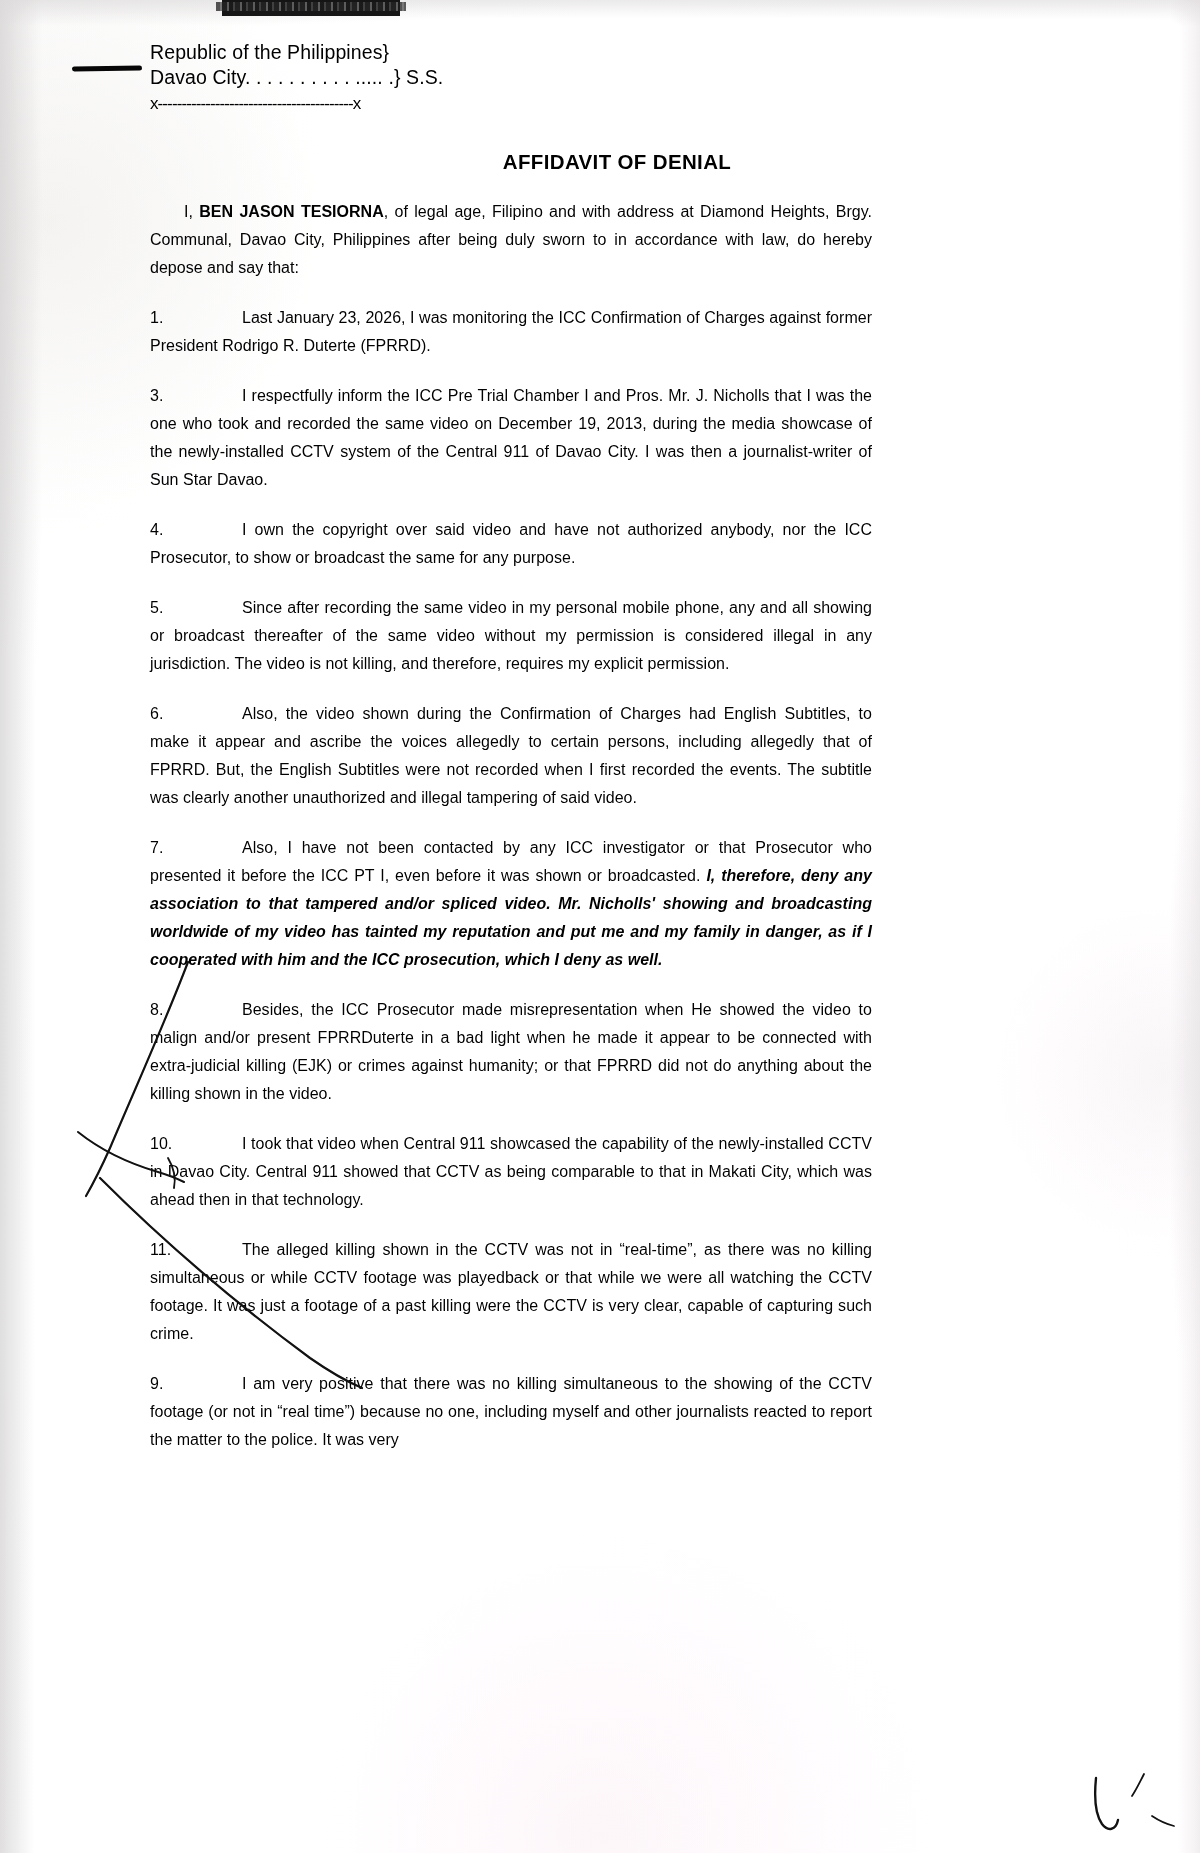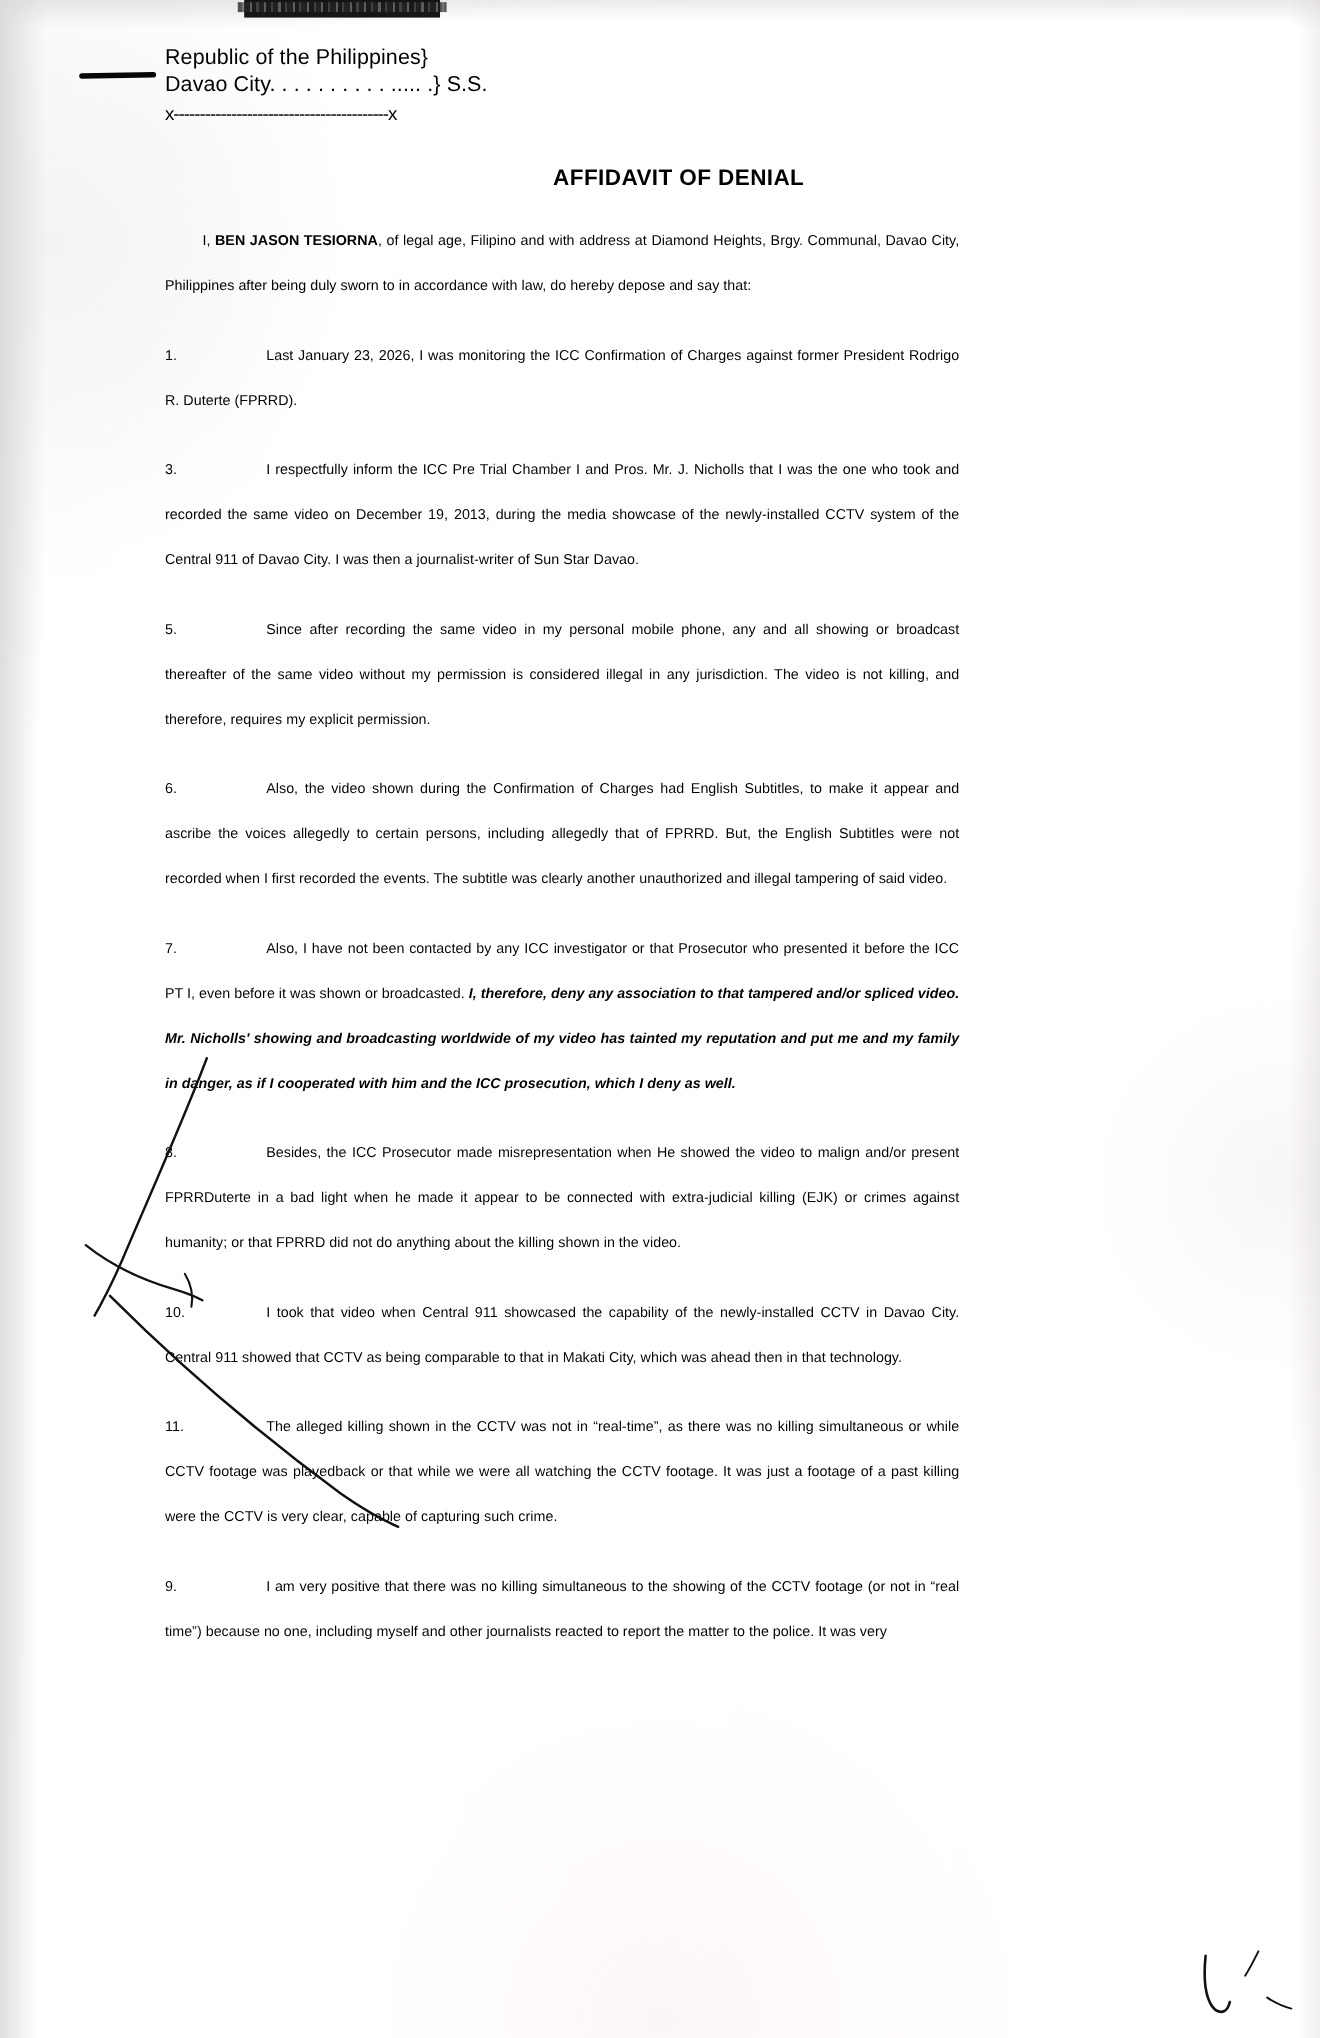--- a/index.html
+++ b/index.html
@@ -130,22 +130,22 @@
 
   
   .body-wrap {
     position: absolute;
     left: 150px;
     top: 198px;
     width: 722px;
   }
   p.para {
     margin: 0 0 22px 0;
-    font-size: 13px;
-    line-height: 41px;
+    font-size: 16px;
+    line-height: 28px;
     text-align: justify;
     text-justify: inter-word;
     letter-spacing: .02px;
   }
   p.para.intro {
     text-indent: 34px;
   }
   .num {
     display: inline-block;
     width: 92px;
@@ -197,20 +197,21 @@
 
     <div class="doc-title">AFFIDAVIT OF DENIAL</div>
 
     <div class="body-wrap">
       <p class="para intro">
         <span>I, </span><b class="nm">BEN JASON TESIORNA</b><span>, of legal age, Filipino and with address at Diamond Heights, Brgy. Communal, Davao City, Philippines after being duly sworn to in accordance with law, do hereby depose and say that:</span>
       </p>
       <div id="paragraph-host">
           <p class="para numbered"><span class="num"><span class="num-inner">1.</span></span><span>Last January 23, 2026, I was monitoring the ICC Confirmation of Charges against former President Rodrigo R. Duterte (FPRRD).</span></p>
           <p class="para numbered"><span class="num"><span class="num-inner">3.</span></span><span>I respectfully inform the ICC Pre Trial Chamber I and Pros. Mr. J. Nicholls that I was the one who took and recorded the same video on December 19, 2013, during the media showcase of the newly-installed CCTV system of the Central 911 of Davao City. I was then a journalist-writer of Sun Star Davao.</span></p>
+          <p class="para numbered"><span class="num"><span class="num-inner">4.</span></span><span>I own the copyright over said video and have not authorized anybody, nor the ICC Prosecutor, to show or broadcast the same for any purpose.</span></p>
           <p class="para numbered"><span class="num"><span class="num-inner">5.</span></span><span>Since after recording the same video in my personal mobile phone, any and all showing or broadcast thereafter of the same video without my permission is considered illegal in any jurisdiction.  The video is not killing, and therefore, requires my explicit permission.</span></p>
           <p class="para numbered"><span class="num"><span class="num-inner">6.</span></span><span>Also, the video shown during the Confirmation of Charges had English Subtitles, to make it appear and ascribe the voices allegedly to certain persons, including allegedly that of FPRRD. But, the English Subtitles were not recorded when I first recorded the events. The subtitle was clearly another unauthorized and illegal tampering of said video.</span></p>
           <p class="para numbered"><span class="num"><span class="num-inner">7.</span></span><span>Also, I have not been contacted by any ICC investigator or that Prosecutor who presented it before the ICC PT I, even before it was shown or broadcasted. </span><span class="bi">I, therefore, deny any association to that tampered and/or spliced video. Mr. Nicholls' showing and broadcasting worldwide of my video has tainted my reputation and put me and my family in danger, as if I cooperated with him and the ICC prosecution, which I deny as well.</span></p>
           <p class="para numbered"><span class="num"><span class="num-inner">8.</span></span><span>Besides, the ICC Prosecutor made misrepresentation when He showed the video to malign and/or present FPRRDuterte in a bad light when he made it appear to be connected with extra-judicial killing (EJK) or crimes against humanity; or that FPRRD did not do anything about the killing shown in the video.</span></p>
           <p class="para numbered"><span class="num"><span class="num-inner">10.</span></span><span>I took that video when Central 911 showcased the capability of the newly-installed CCTV in Davao City. Central 911 showed that CCTV as being comparable to that in Makati City, which was ahead then in that technology.</span></p>
           <p class="para numbered"><span class="num"><span class="num-inner">11.</span></span><span>The alleged killing shown in the CCTV was not in “real-time”, as there was no killing simultaneous or while CCTV footage was playedback or that while we were all watching the CCTV footage. It was just a footage of a past killing were the CCTV is very clear, capable of capturing such crime.</span></p>
           <p class="para numbered"><span class="num"><span class="num-inner">9.</span></span><span>I am very positive that there was no killing simultaneous to the showing of the CCTV footage (or not in “real time”) because no one, including myself and other journalists reacted to report the matter to the police. It was very</span></p>
         </div>
     </div>
 

